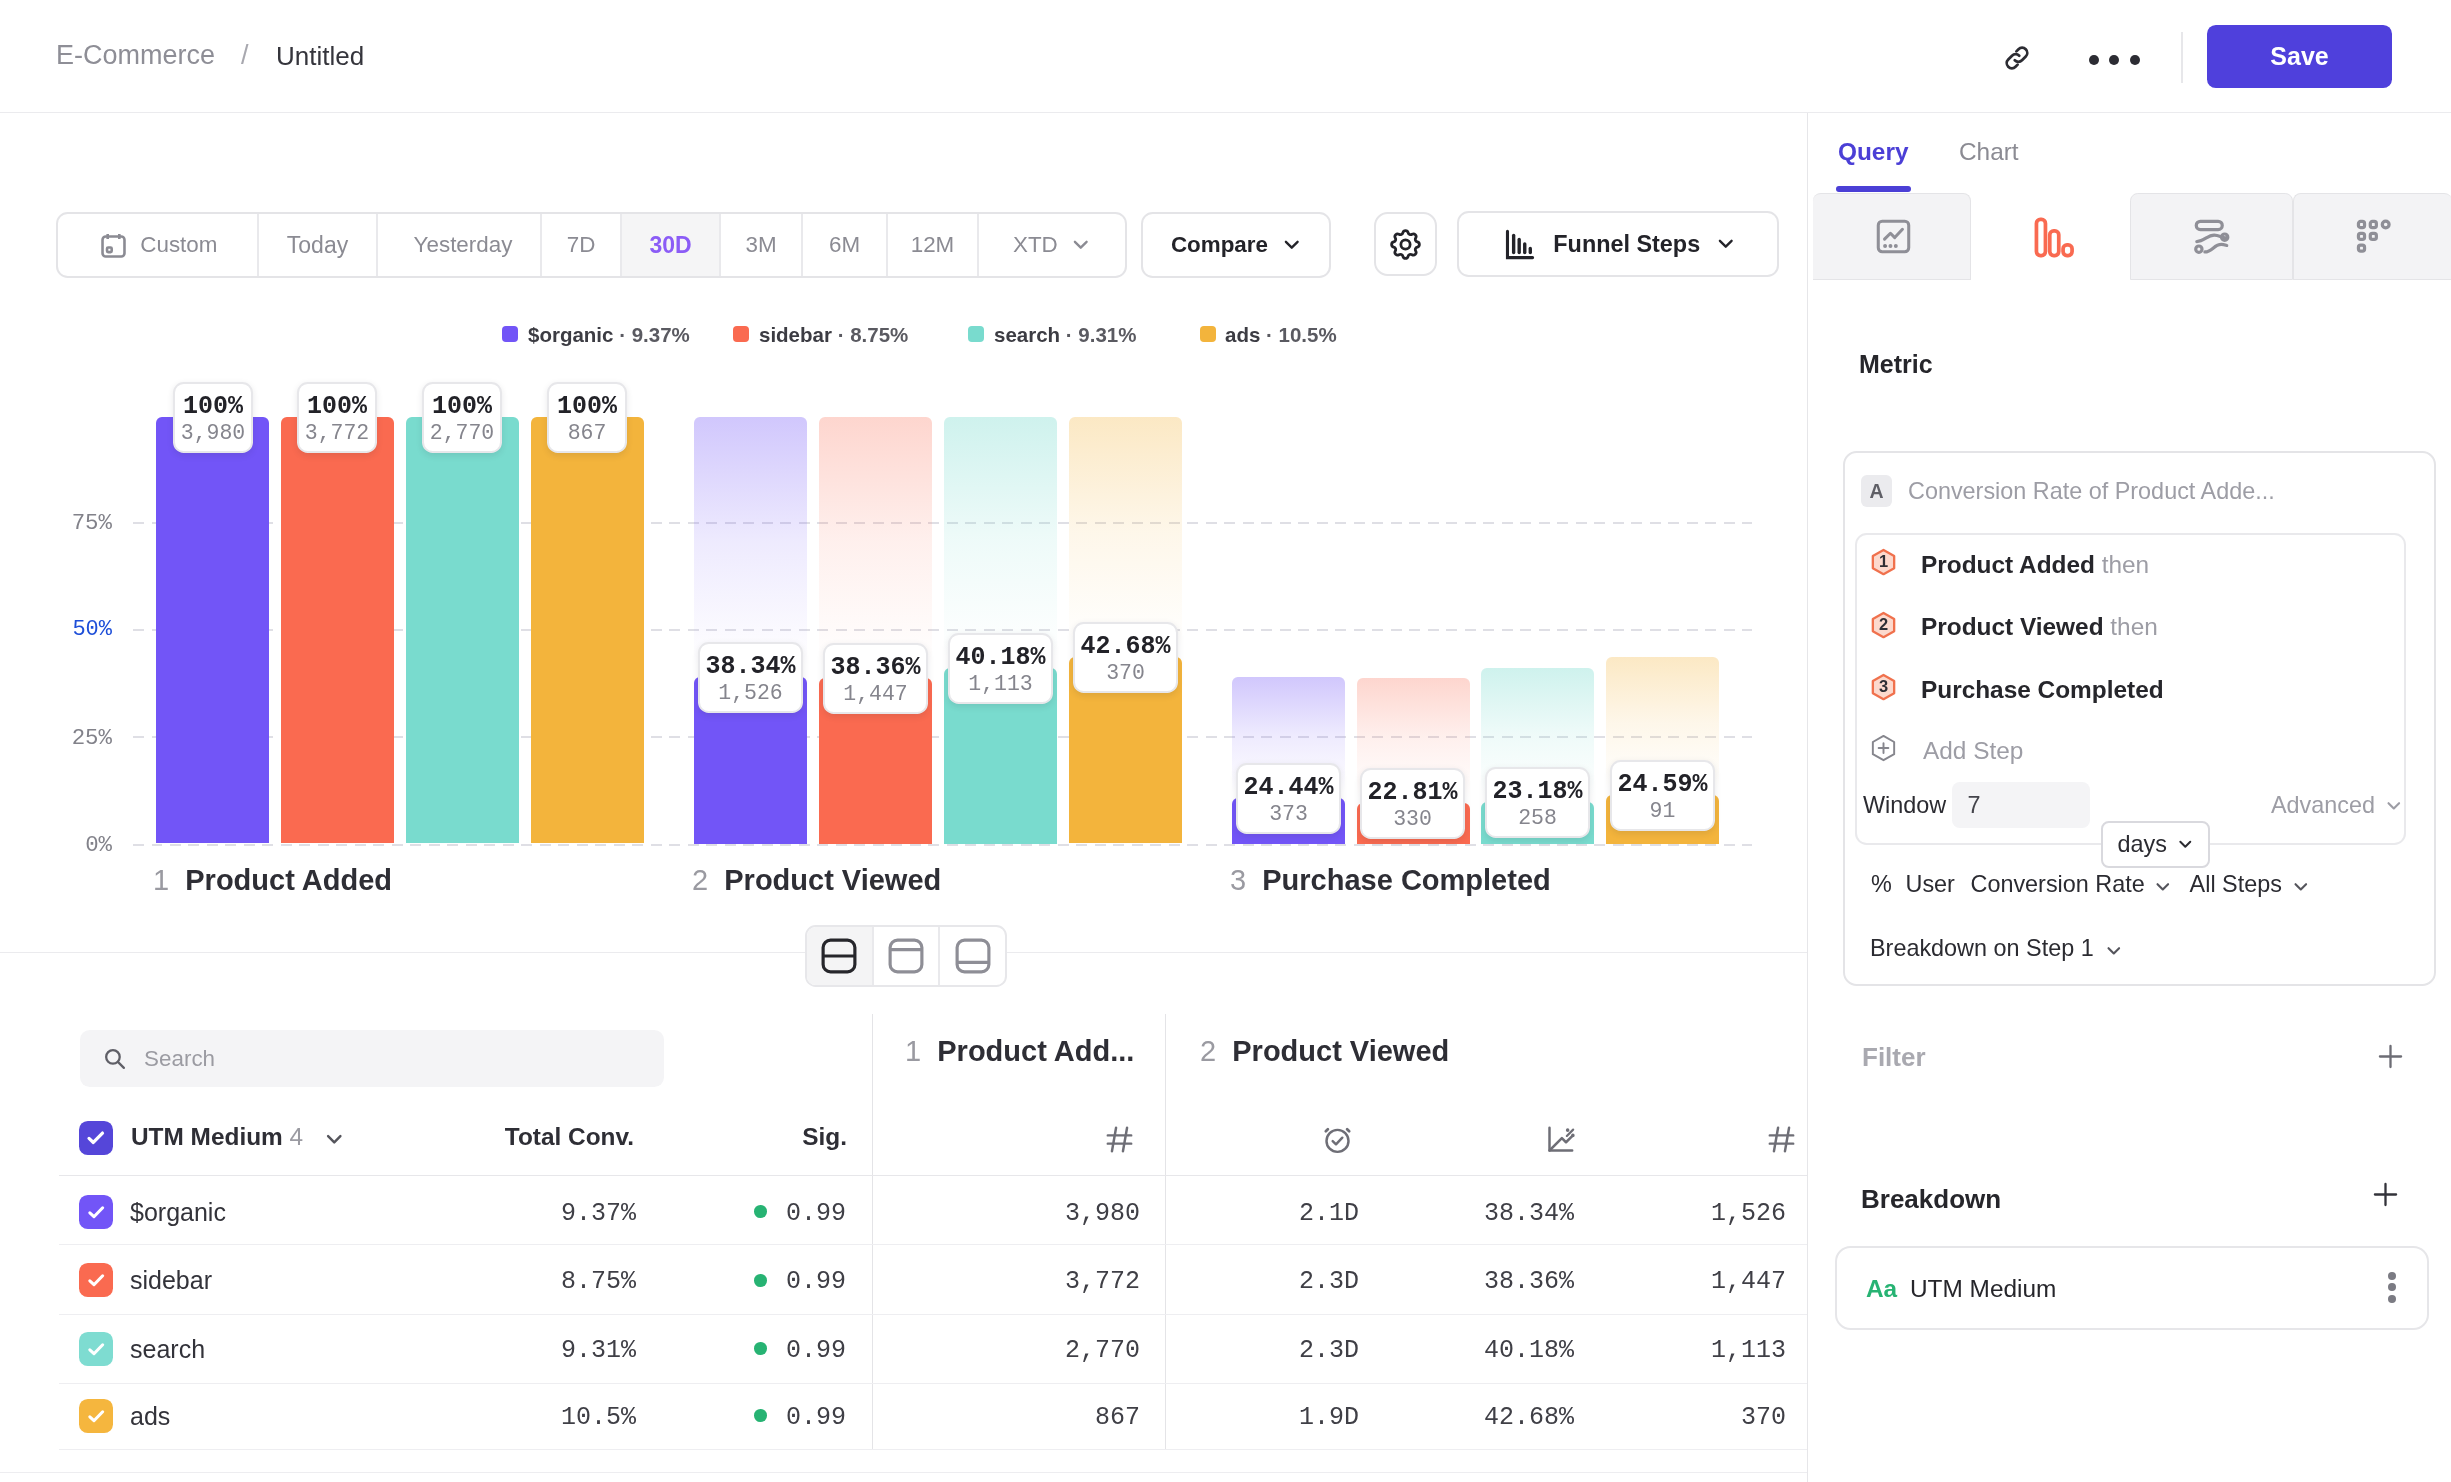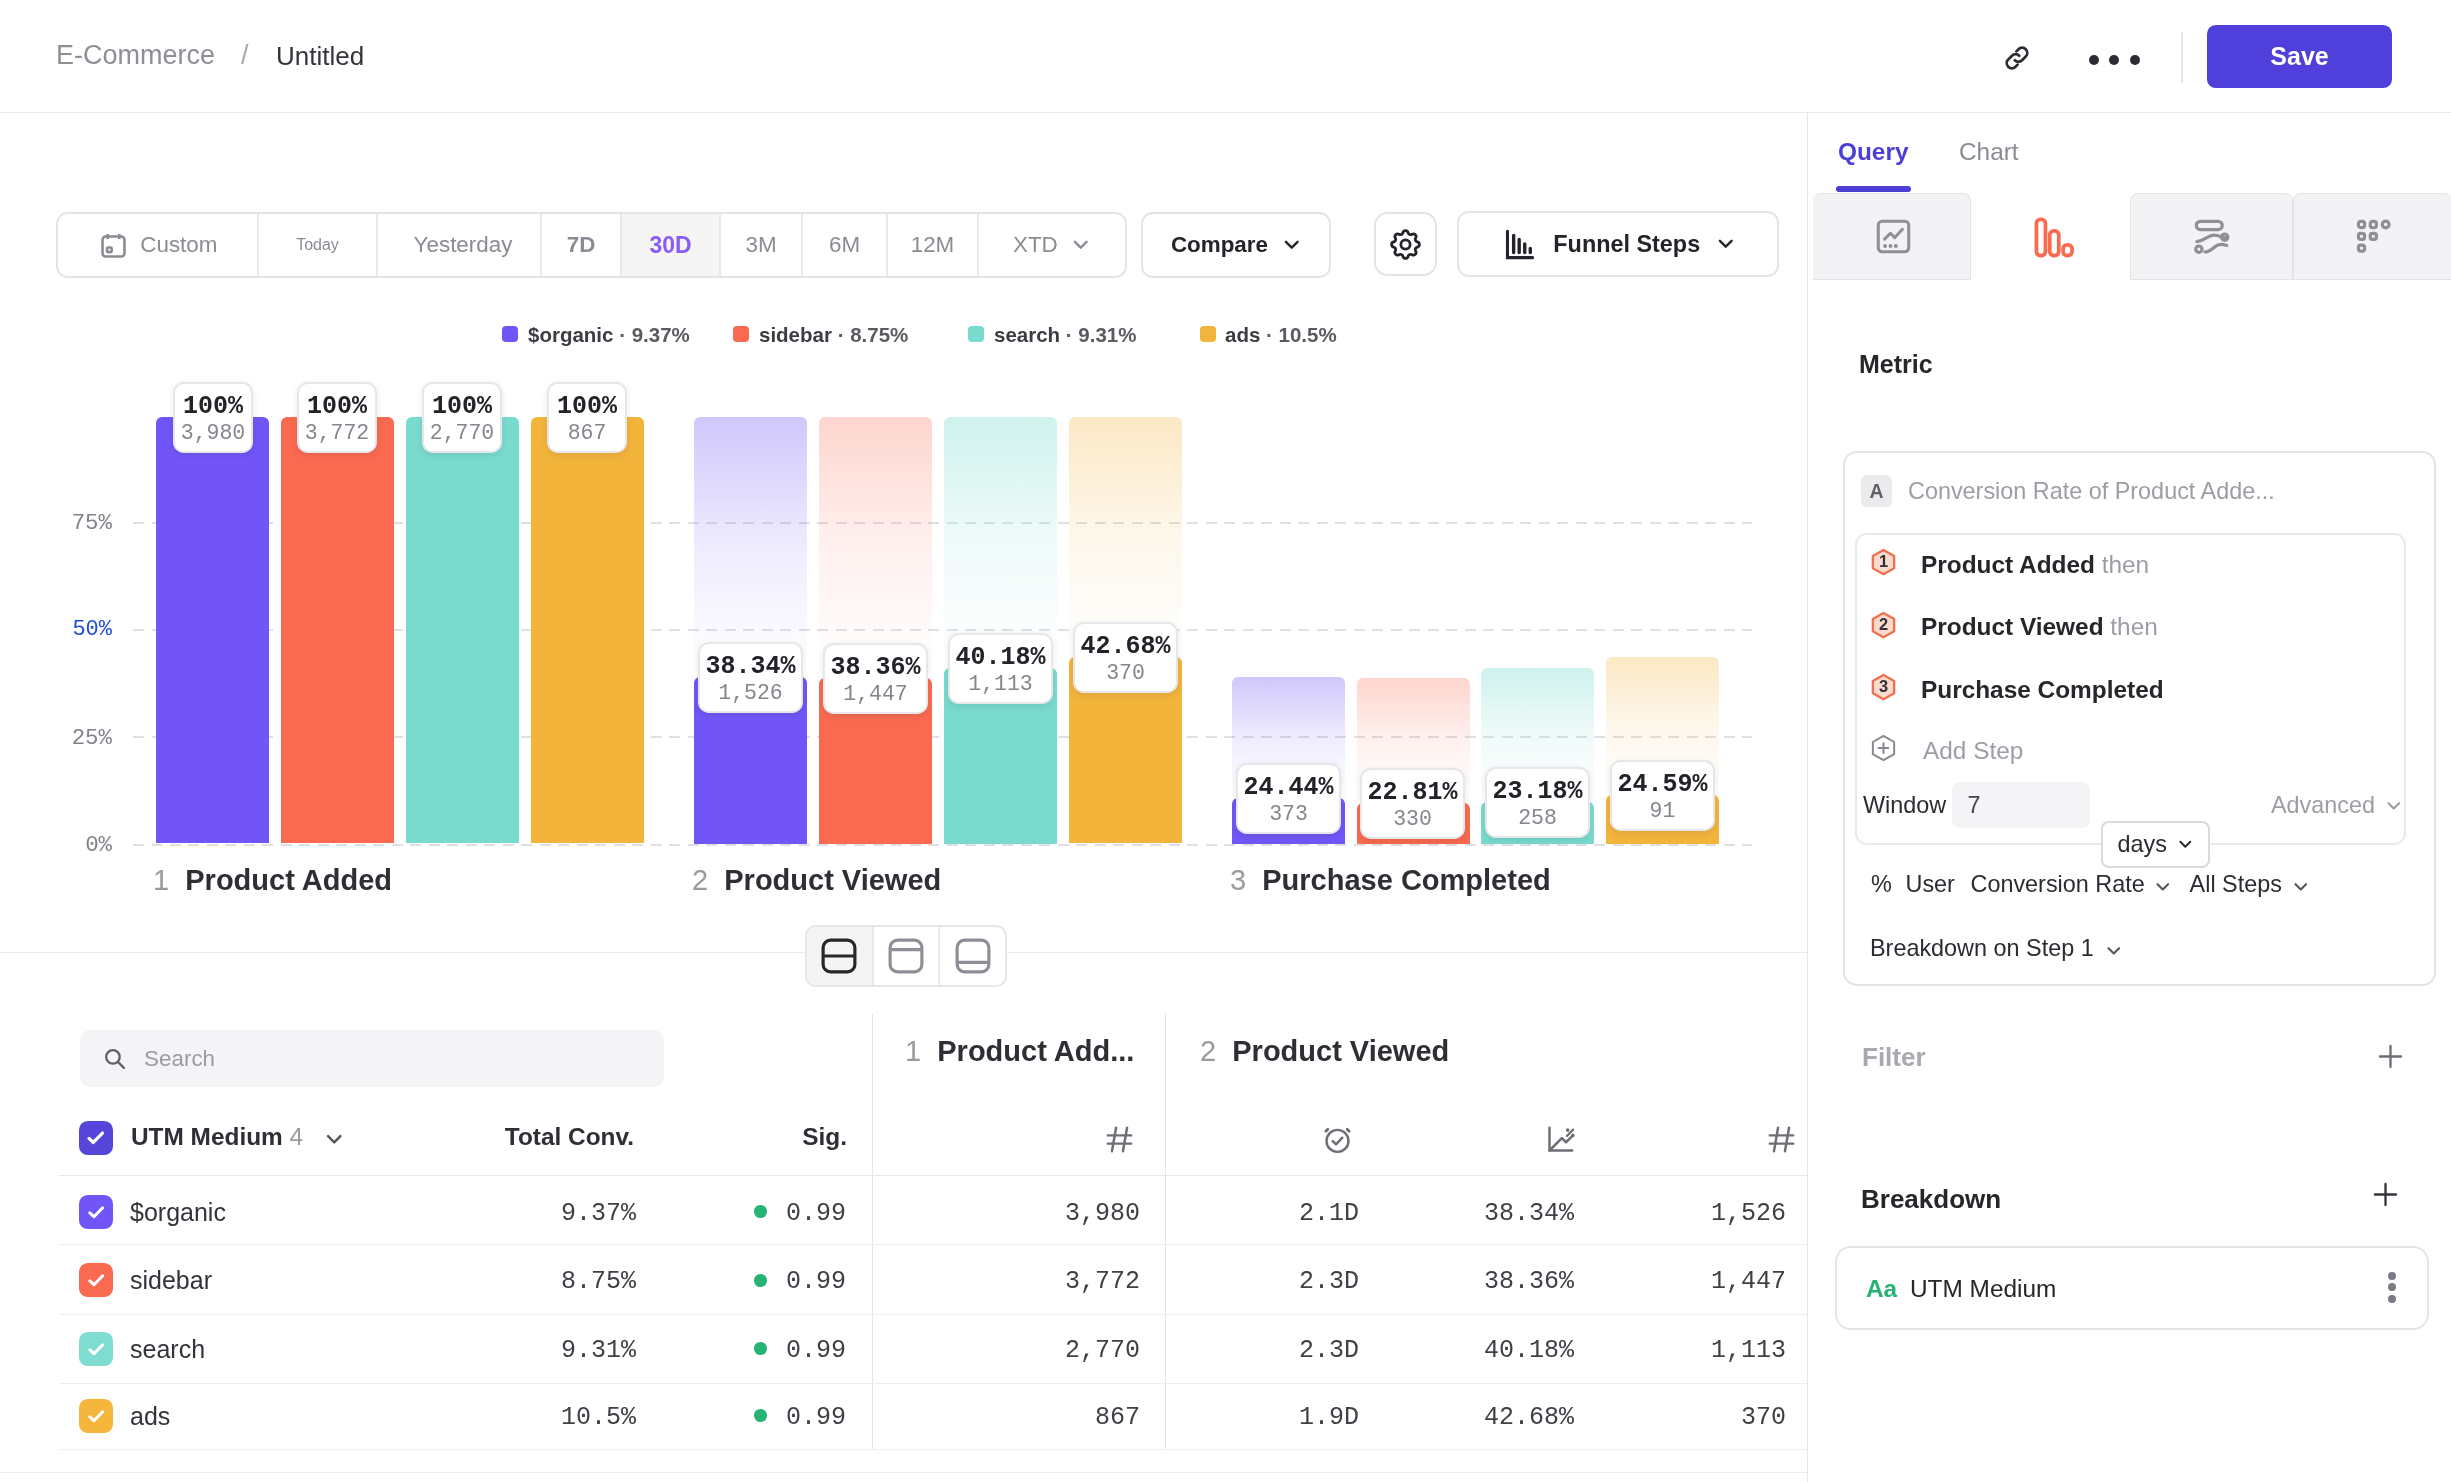--- a/index.html
+++ b/index.html
@@ -41,23 +41,23 @@
 
 <div class="abs" style="left:56px;top:212px;width:1071px;height:66px;border:2px solid #e4e4e7;border-radius:11.7px;background:#fff;display:flex;align-items:stretch;overflow:hidden;">
   <div style="width:201px;border-right:2px solid #e9e9ec;display:flex;align-items:center;justify-content:center;gap:11.7px;color:#8b8b93;font-size:22.4px;">
     <svg width="31" height="31" viewBox="0 0 24 24" fill="none" stroke="#8b8b93" stroke-width="2">
       <rect x="3.5" y="5" width="17" height="15.5" rx="2.5"></rect>
       <path d="M7.5 3v4 M16.5 3v4"></path>
       <rect x="7" y="13.5" width="3.6" height="3.6" rx="0.8"></rect>
     </svg>
     Custom
   </div>
-  <div style="width:119px;border-right:2px solid #e9e9ec;display:flex;align-items:center;justify-content:center;color:#8b8b93;font-size:16px;">Today</div>
+  <div style="width:119px;border-right:2px solid #e9e9ec;display:flex;align-items:center;justify-content:center;color:#8b8b93;font-size:23px;">Today</div>
   <div style="width:164px;border-right:2px solid #e9e9ec;display:flex;align-items:center;justify-content:center;color:#8b8b93;font-size:22.4px;padding-left:8px;">Yesterday</div>
-  <div style="width:80px;border-right:2px solid #e9e9ec;display:flex;align-items:center;justify-content:center;color:#8b8b93;font-size:22.4px;font-weight:bold;">7D</div>
+  <div style="width:80px;border-right:2px solid #e9e9ec;display:flex;align-items:center;justify-content:center;color:#8b8b93;font-size:22.4px;">7D</div>
   <div style="width:99px;border-right:2px solid #e9e9ec;display:flex;align-items:center;justify-content:center;color:#8b5cf6;font-size:23px;font-weight:bold;background:#f5f5f6;">30D</div>
   <div style="width:82px;border-right:2px solid #e9e9ec;display:flex;align-items:center;justify-content:center;color:#8b8b93;font-size:22.4px;">3M</div>
   <div style="width:85px;border-right:2px solid #e9e9ec;display:flex;align-items:center;justify-content:center;color:#8b8b93;font-size:22.4px;">6M</div>
   <div style="width:91px;border-right:2px solid #e9e9ec;display:flex;align-items:center;justify-content:center;color:#8b8b93;font-size:22.4px;">12M</div>
   <div style="flex:1;display:flex;align-items:center;justify-content:center;gap:13.7px;color:#8b8b93;font-size:22.4px;">XTD
     <svg width="19.5" height="19.5" viewBox="0 0 20 20" fill="none" stroke="#8b8b93" stroke-width="2.4" stroke-linecap="round" stroke-linejoin="round">
           <path d="M4 7l6 6 6-6"></path>
         </svg>
   </div>
 </div>

